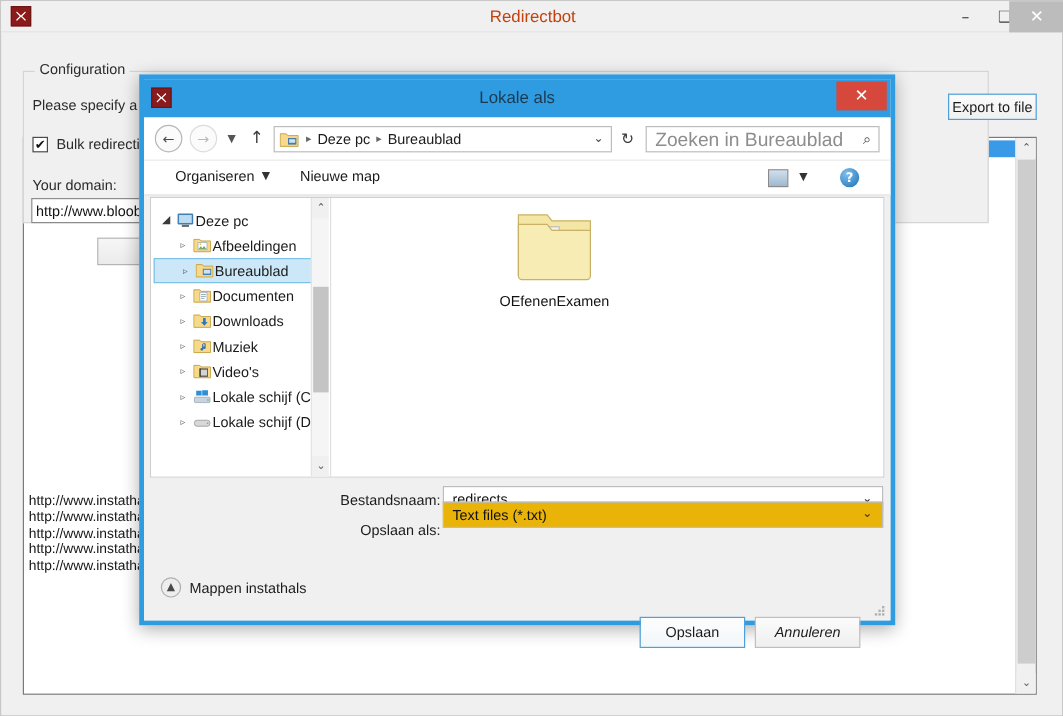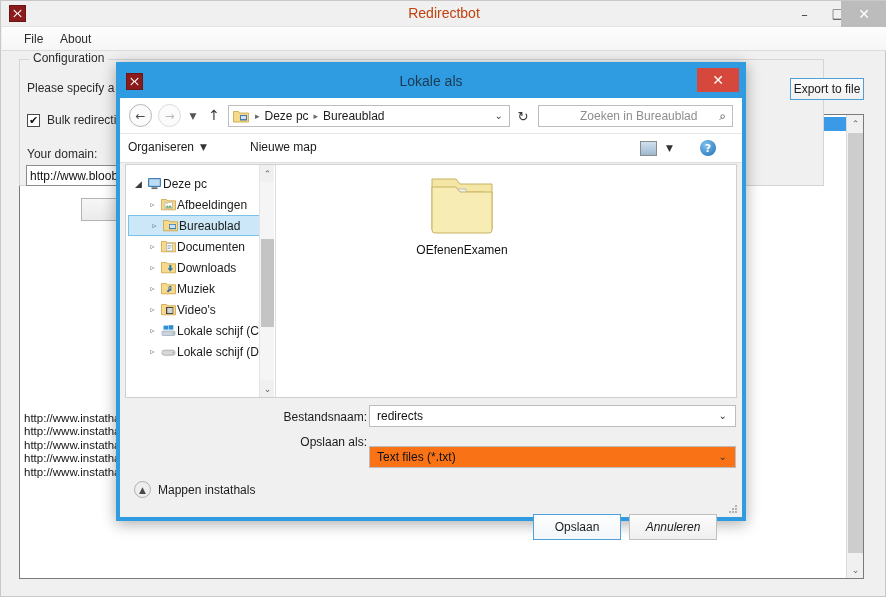--- a/index.html
+++ b/index.html
@@ -256,35 +256,35 @@
     font-size: 13px; color: #3a3a3a;
     font-family: "DejaVu Sans", sans-serif;
   }
   #searchbox {
     position: absolute; left: 418px; top: 7px;
     width: 195px; height: 22px;
     border: 1px solid #bdbdbd; background: #fff;
   }
   #search-placeholder {
     position: absolute; left: 7px; top: 3px;
-    font-size: 12px; color: #8d8d8d; margin-left: 34px;
+    font-size: 16px; color: #8d8d8d;
   }
   #search-icon {
     position: absolute; right: 6px; top: 3px;
     font-size: 12px; color: #4a4a4a;
     font-family: "DejaVu Sans", sans-serif;
   }
 
   
   #cmd-bar {
     position: absolute; left: 0; top: 36px; width: 622px; height: 29px;
     background: #ffffff; border-bottom: 1px solid #dedede;
   }
   #btn-organize {
-    position: absolute; left: 8px; top: 6px;
+    position: absolute; left: 26px; top: 6px;
     font-size: 12px; color: #1b1b1b;
     display: flex; align-items: center; gap: 6px;
   }
   .tiny-caret { font-size: 9px; color: #333; font-family: "DejaVu Sans", sans-serif; }
   #btn-newfolder {
     position: absolute; left: 130px; top: 6px;
     font-size: 12px; color: #1b1b1b;
   }
   #view-icon {
     position: absolute; left: 520px; top: 7px;
@@ -367,23 +367,23 @@
   #fname-value {
     position: absolute; left: 7px; top: 3px;
     font-size: 12px; color: #111;
   }
   #ftype-label {
     position: absolute; left: 162px; top: 337px;
     width: 85px; text-align: right;
     font-size: 12px; color: #1b1b1b;
   }
   #ftype-input {
-    position: absolute; left: 249px; top: 348px;
+    position: absolute; left: 249px; top: 320px;
     width: 367px; height: 22px;
-    border: 1px solid #bdbdbd; background: #f97316;
+    border: 1px solid #bdbdbd; background: #eab308;
   }
   #ftype-value {
     position: absolute; left: 7px; top: 3px;
     font-size: 12px; color: #111;
   }
   .combo-caret {
     position: absolute; right: 8px; top: 4px;
     font-size: 10px; color: #333;
     font-family: "DejaVu Sans", sans-serif;
   }
@@ -426,24 +426,20 @@
       <svg width="11" height="11" viewBox="0 0 11 11" aria-hidden="true">
         <path d="M2 1.5 L5.5 5 L9 1.5 L9.5 2.5 L6.5 5.5 L9.5 8.5 L9 9.5 L5.5 6 L2 9.5 L1.5 8.5 L4.5 5.5 L1.5 2.5 Z" fill="#ffffff"></path>
       </svg>
     </div>
     <div id="app-title">Redirectbot</div>
     <div class="wbtn" id="wbtn-min">–</div>
     <div class="wbtn" id="wbtn-max">❑</div>
     <div class="wbtn" id="wbtn-close">✕</div>
   </div>
 
-  <div id="menubar">
-    <div class="menu-item" id="menu-file">File</div>
-    <div class="menu-item" id="menu-about">About</div>
-  </div>
 
   <div id="results-box">
     <div id="results-inner">
       <div class="result-line"></div>
       <div class="result-line"></div>
       <div class="result-line"></div>
       <div class="result-line sel" style="height:13.6px"></div>
       <div class="result-line"></div>
       <div class="result-line"></div>
       <div style="height:281px"></div>

